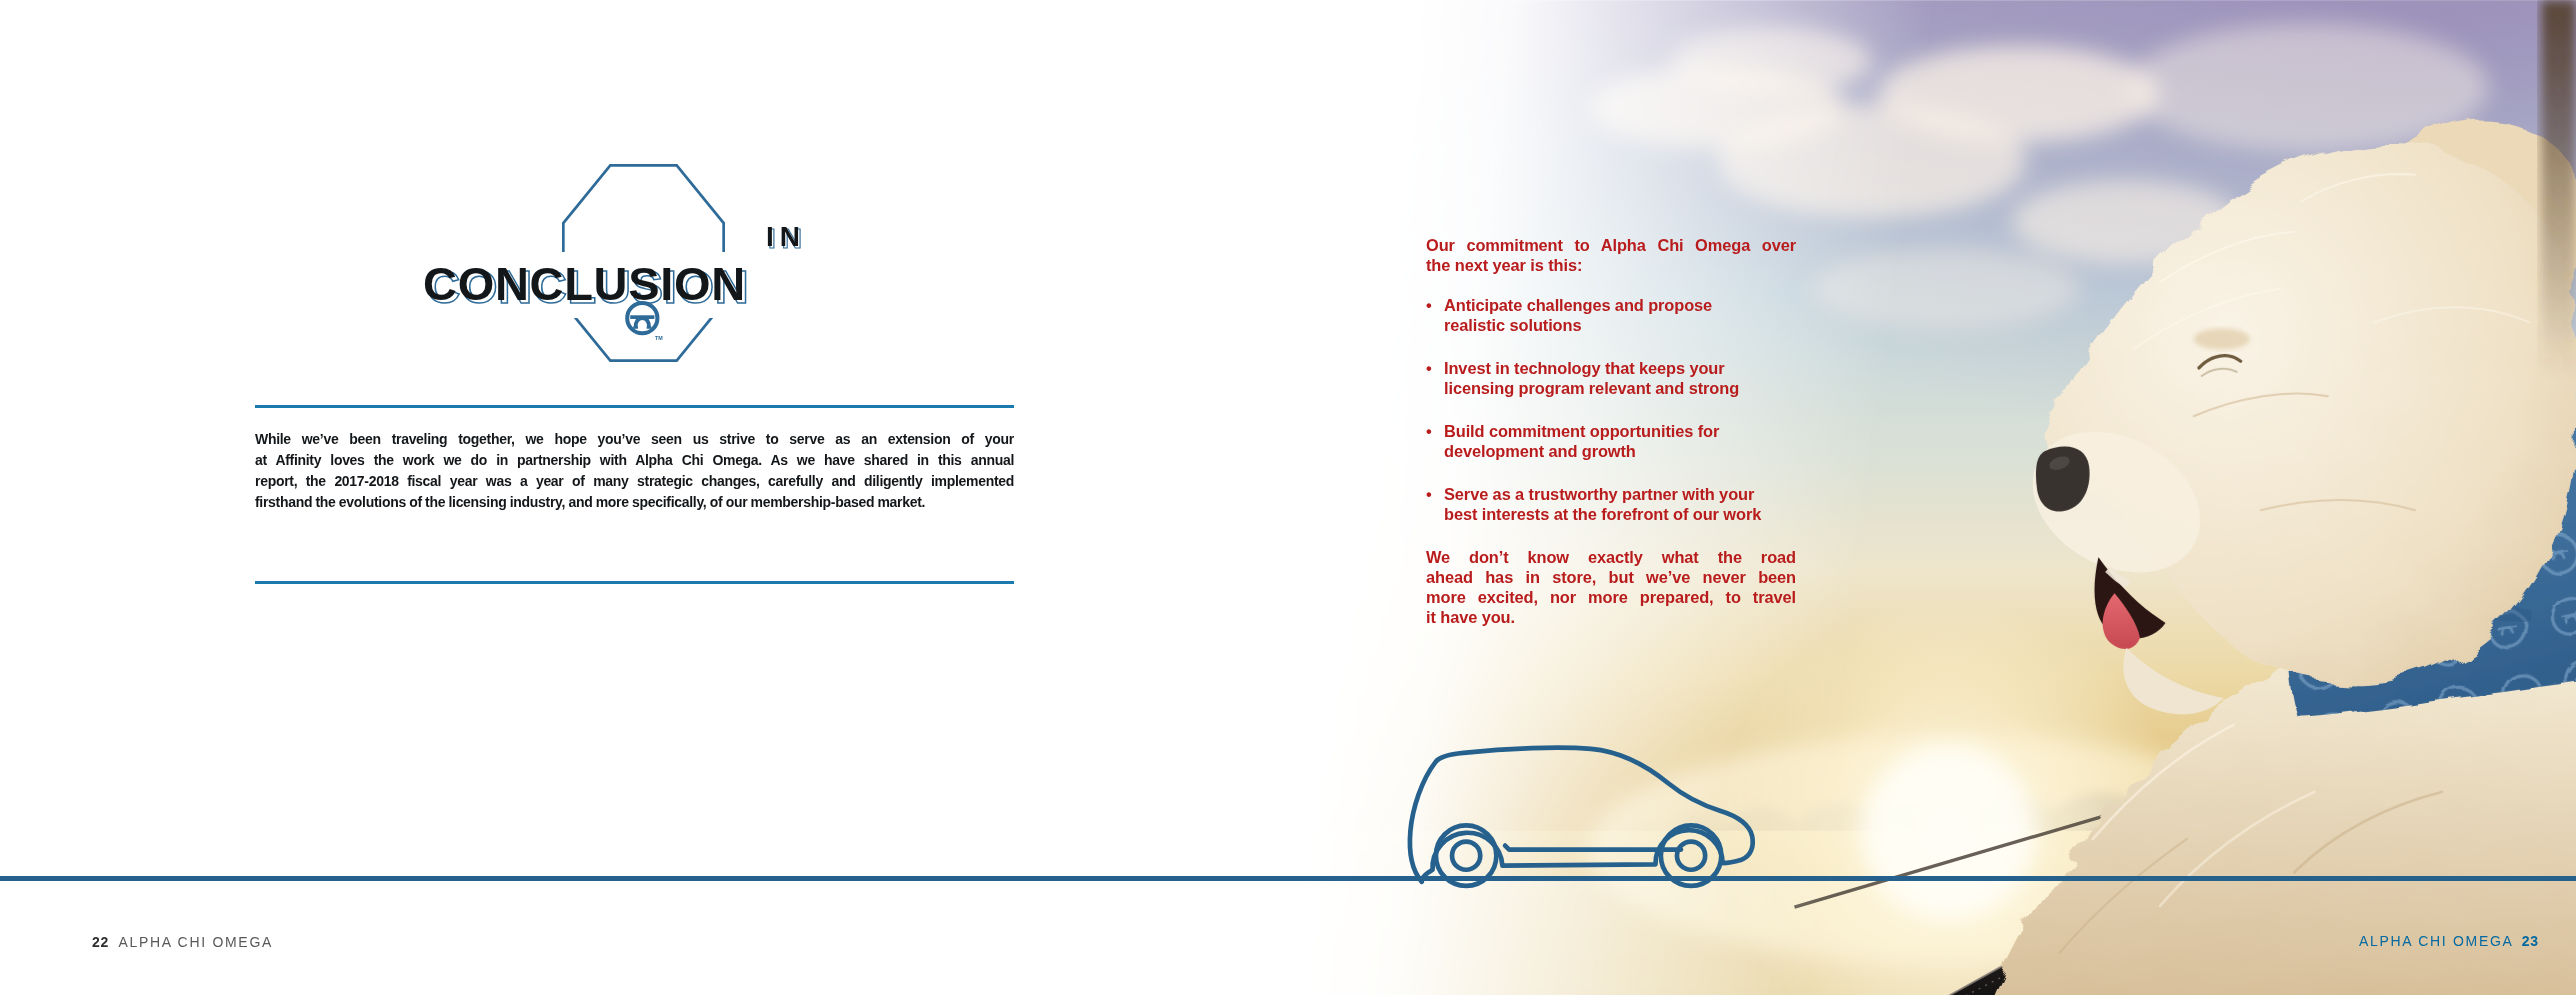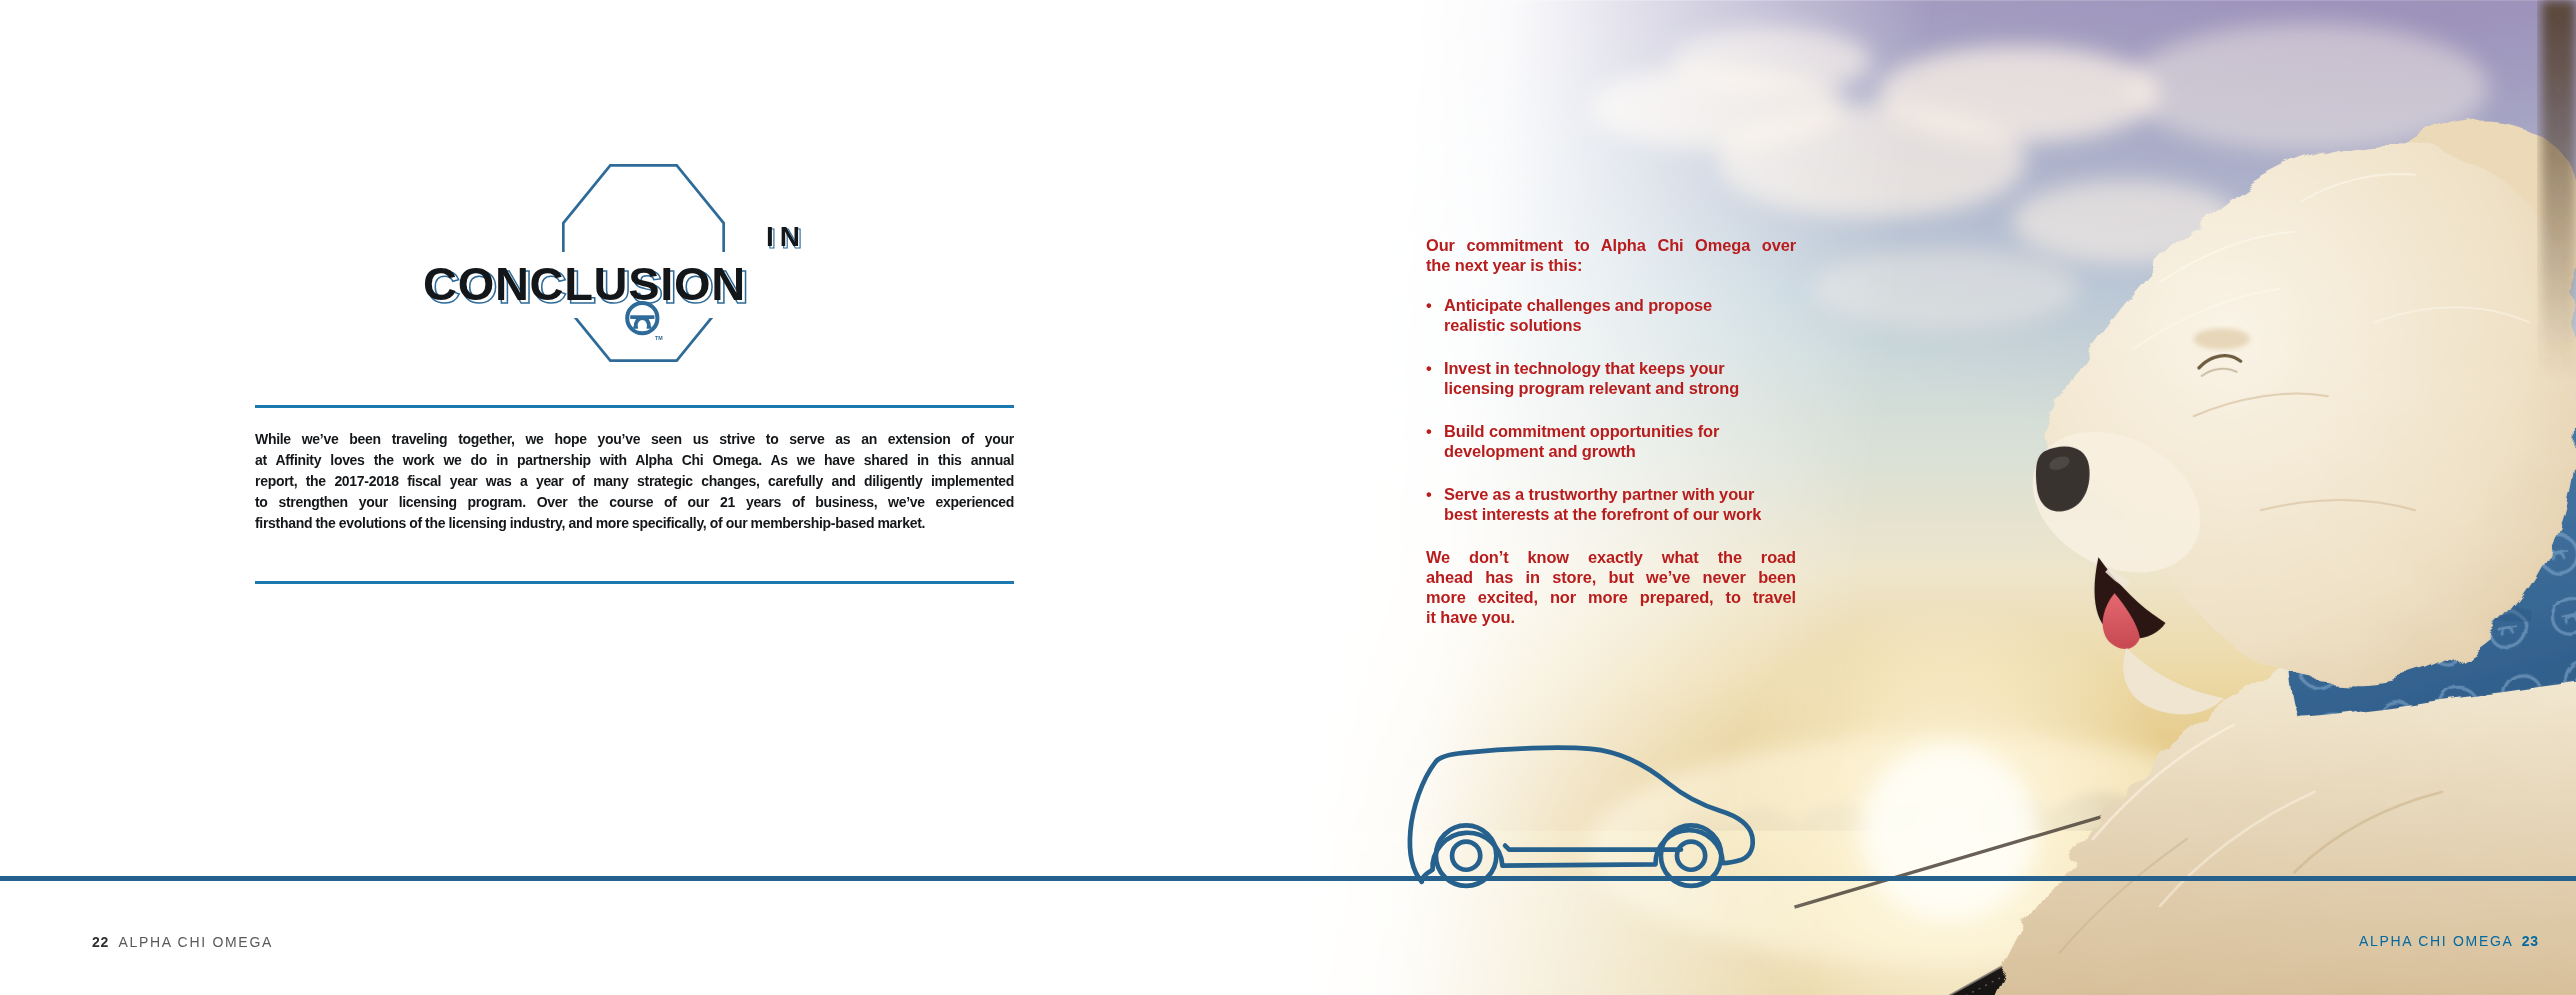--- a/index.html
+++ b/index.html
@@ -102,21 +102,20 @@
   <path d="M17 41 C17 31 21 27 27 27 C33 27 37 31 37 41" stroke="#2e6b99" stroke-width="5.5" fill="none"></path>
   <path d="M13.5 41 H20.5 M33.5 41 H40.5" stroke="#2e6b99" stroke-width="3.5" fill="none"></path>
   <text x="46" y="60" font-size="8" fill="#2e6b99" font-weight="700">TM</text>
 </svg>
 
 <div class="abs rule top"></div>
 <div class="abs left-par">
     <div class="ln just">While we’ve been traveling together, we hope you’ve seen us strive to serve as an extension of your</div>
     <div class="ln just">at Affinity loves the work we do in partnership with Alpha Chi Omega. As we have shared in this annual</div>
     <div class="ln just">report, the 2017-2018 fiscal year was a year of many strategic changes, carefully and diligently implemented</div>
-    <div class="ln just">to strengthen your licensing program. Over the course of our 21 years of business, we’ve experienced</div>
     <div class="ln">firsthand the evolutions of the licensing industry, and more specifically, of our membership-based market.</div>
   </div>
 <div class="abs rule bottom"></div>
 
 <div class="abs footer-left">
   <span class="num">22</span><span class="brand">ALPHA CHI OMEGA</span>
 </div>
 
 <div class="abs photo" aria-label="White shaggy dog with its head out of a car window, wearing a blue logo-patterned scarf, riding past a golden field under a sunset sky">
   <svg width="1288" height="996" viewBox="0 0 1920 1484">

